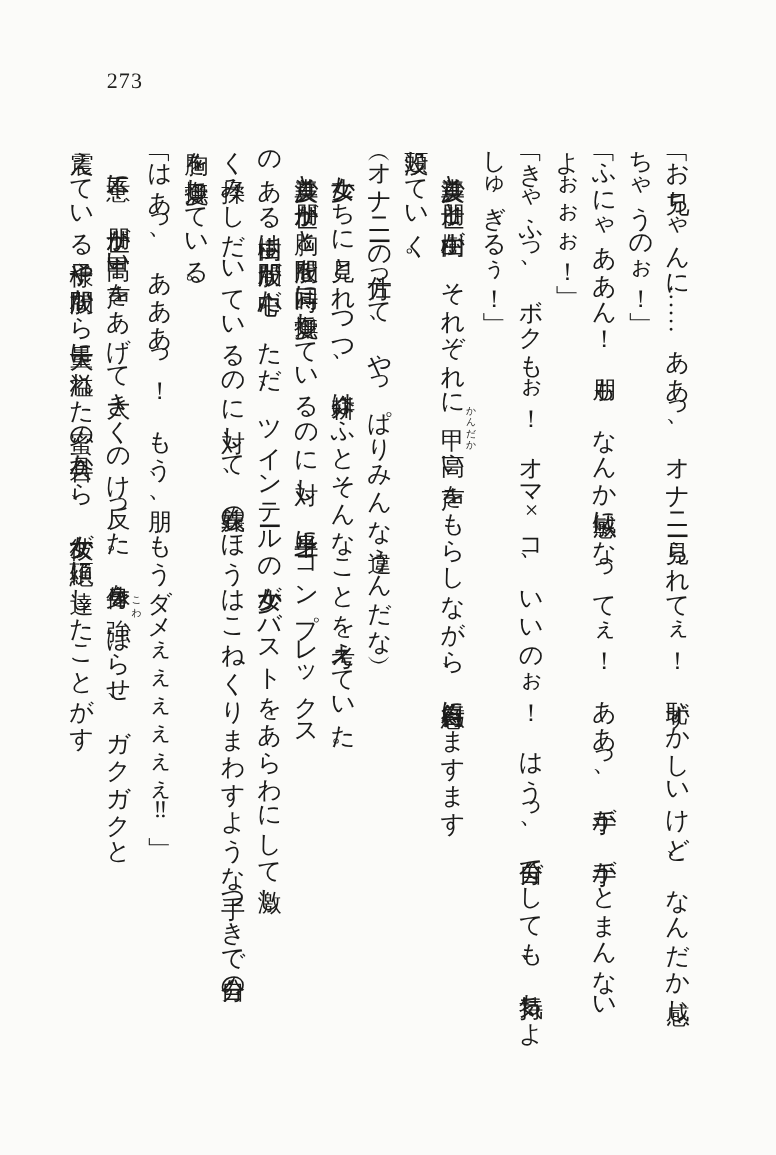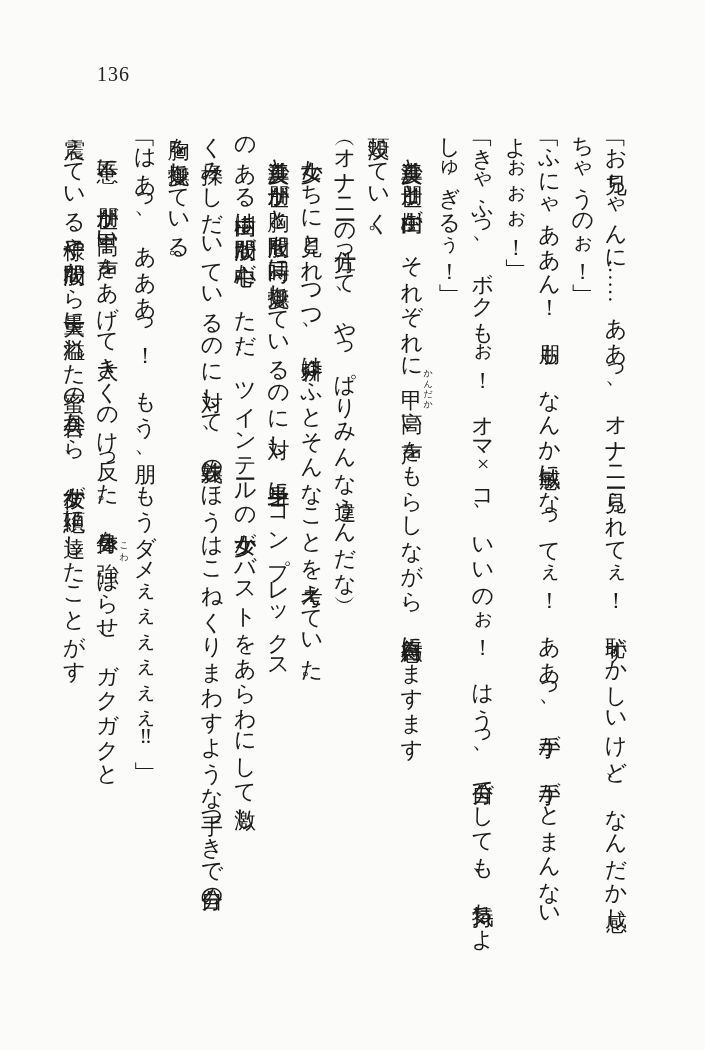--- a/index.html
+++ b/index.html
@@ -47,21 +47,21 @@
   ruby rt {
     font-size: 9px;
     letter-spacing: 0;
     color: #2a2a28;
   }
 </style>
 </head>
 <body>
 
 <div class="page">
-  <div class="page-number">136</div>
+  <div class="page-number">273</div>
   <div class="text-block">
       <div class="line indent-half">「お兄ちゃんに……ああっ、オナニー見られてぇ！　恥ずかしいけど、なんだか感じ</div>
       <div class="line indent-none">ちゃうのぉ！」</div>
       <div class="line indent-half">「ふにゃああん！　朋も、なんか敏感になってぇ！　ああっ、手が、手がとまんない</div>
       <div class="line indent-none">よぉぉぉ！」</div>
       <div class="line indent-half">「きゃふっ、ボクもぉ！　オマ×コ、いいのぉ！　はうっ、自分でしても、気持ちよ</div>
       <div class="line indent-none">しゅぎるぅ！」</div>
       <div class="line indent-full">真沙美と朋世と由樹が、それぞれに<ruby>甲高<rt>かんだか</rt></ruby>い声をもらしながら、自慰行為にますます</div>
       <div class="line indent-none">没頭していく。</div>
       <div class="line indent-half">（オナニーの仕方って、やっぱりみんな違うんだな）</div>

